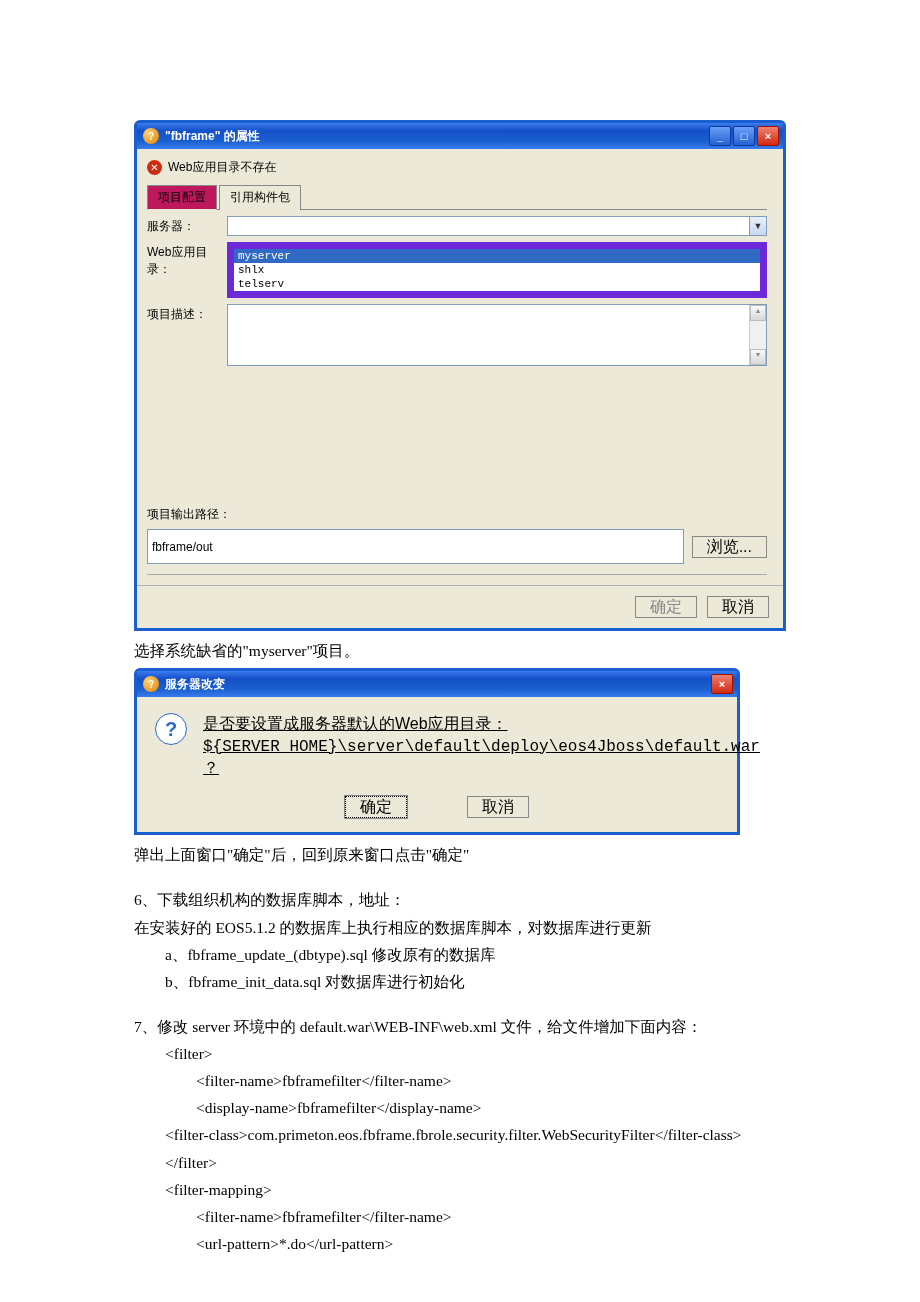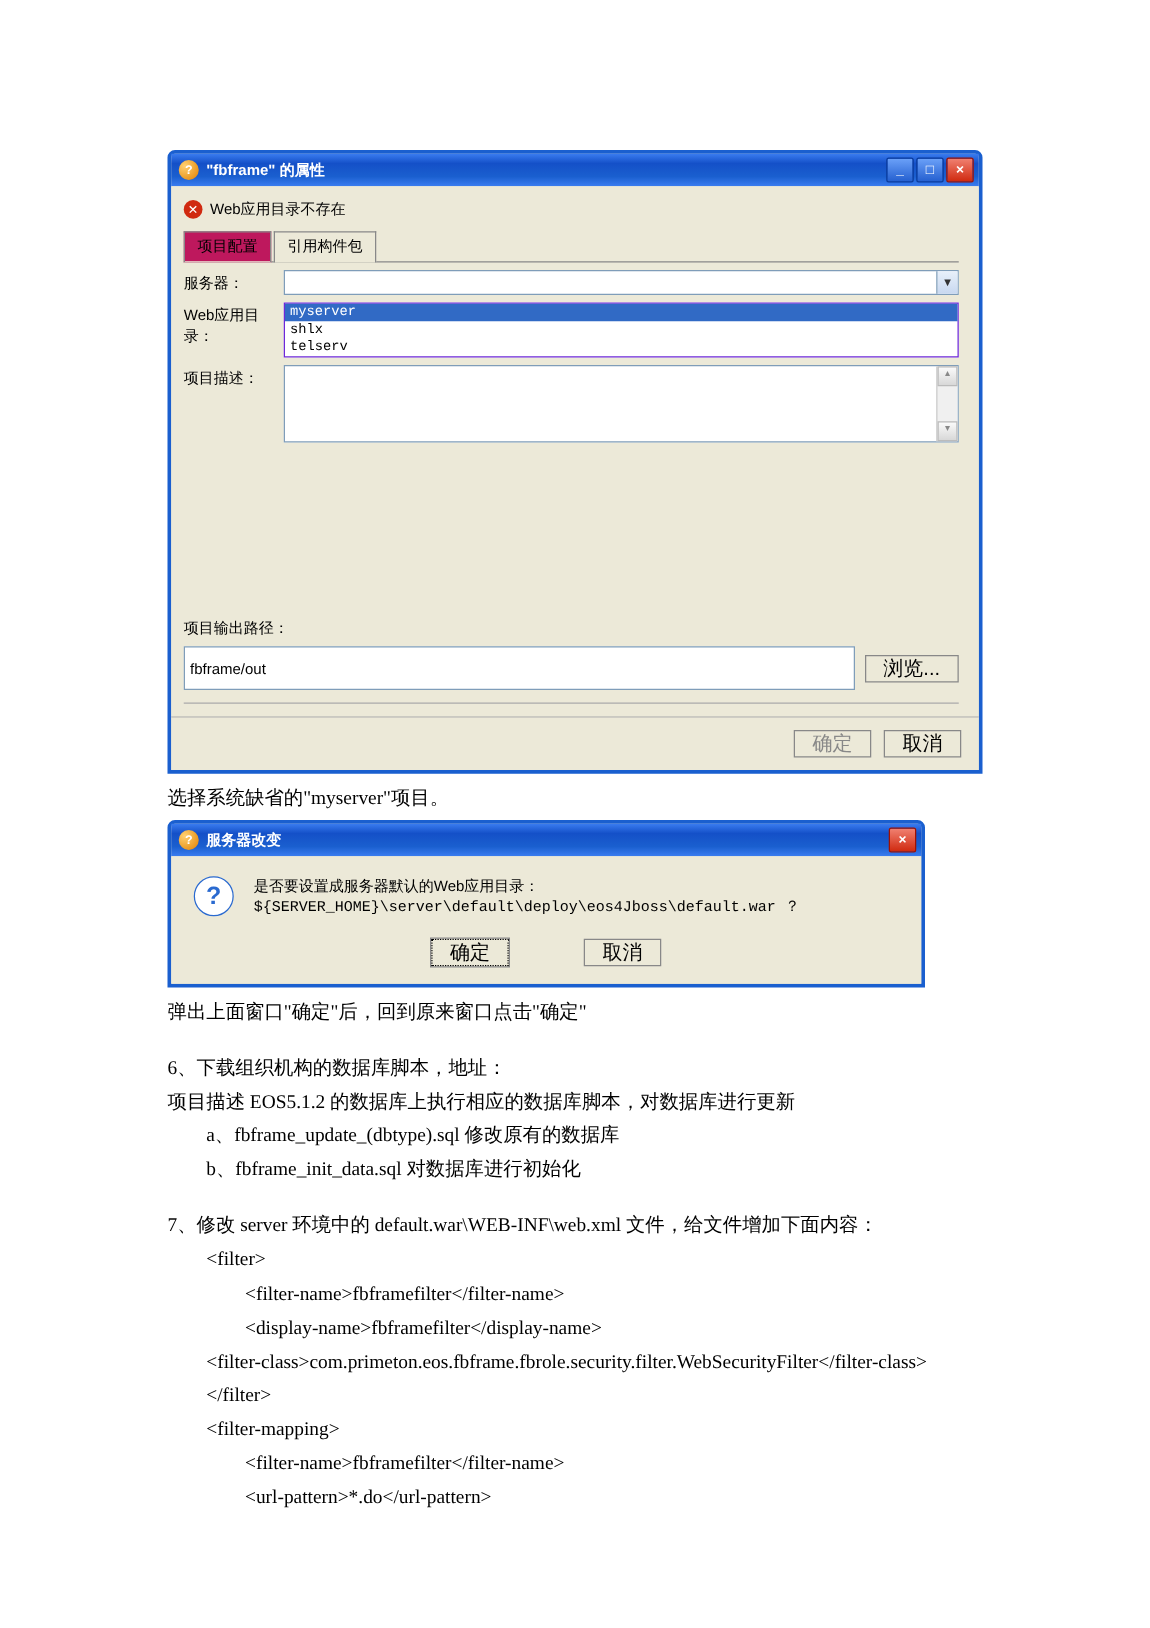--- a/index.html
+++ b/index.html
@@ -114,21 +114,21 @@
   }
   .combo .drop {
     position:absolute; right:0; top:0; width:16px; height:100%;
     background:linear-gradient(#e8f0fa,#c8d8f0);
     border-left:1px solid #7f9db9;
     display:flex; align-items:center; justify-content:center;
     font-size:9px; color:#333;
   }
   .listbox {
     flex:1;
-    border:1px solid #6d28d9;
+    border:7px solid #6d28d9;
     background:#fff;
     font-family:"Courier New", monospace;
     font-size:11px;
   }
   .listbox .item { padding:1px 4px; cursor:pointer; }
   .listbox .item.sel { background:#316ac5; color:#fff; }
   .textarea {
     flex:1;
     height:60px;
     border:1px solid #7f9db9;
@@ -182,21 +182,21 @@
     border:1.5px solid #2a6ad0;
     border-radius:50%;
     background:#fff;
     color:#2a6ad0;
     font-weight:bold;
     font-size:20px;
     display:flex; align-items:center; justify-content:center;
     margin-right:16px;
     flex-shrink:0;
   }
-  .msg-txt { font-size:12px; line-height:1.4; }
+  .msg-txt { font-size:16px; line-height:1.4;text-decoration:underline; }
   .btn-row2 {
     padding:6px 18px 14px 18px;
     display:flex; justify-content:center; gap:60px;
   }
   .btn.default { border:1px dotted #000; outline:1px solid #888; }
   
   .doc-text { font-size:15.5px; line-height:1.75; margin-top:6px; }
   .indent1 { padding-left:2em; }
   .indent2 { padding-left:4em; }
   .times { font-family: "Times New Roman", serif; }
@@ -292,21 +292,21 @@
         <button class="btn default">确定</button>
         <button class="btn">取消</button>
       </div>
     </div>
   </div>
 
   <div class="doc-text">弹出上面窗口"确定"后，回到原来窗口点击"确定"</div>
 
   <div class="doc-text" style="margin-top:18px">
     <div>6、下载组织机构的数据库脚本，地址：</div>
-    <div>项目描述 EOS5.1.2 的数据库上执行相应的数据库脚本，对数据库进行更新</div>
+    <div>在安装好的 EOS5.1.2 的数据库上执行相应的数据库脚本，对数据库进行更新</div>
     <div class="indent1">a、fbframe_update_(dbtype).sql  修改原有的数据库</div>
     <div class="indent1">b、fbframe_init_data.sql  对数据库进行初始化</div>
   </div>
 
   <div class="doc-text times" style="margin-top:18px">
     <div style="font-family:'SimSun',serif">7、修改 server 环境中的 default.war\WEB-INF\web.xml 文件，给文件增加下面内容：</div>
     <div class="indent1">&lt;filter&gt;</div>
     <div class="indent2">&lt;filter-name&gt;fbframefilter&lt;/filter-name&gt;</div>
     <div class="indent2">&lt;display-name&gt;fbframefilter&lt;/display-name&gt;</div>
     <div class="indent1">&lt;filter-class&gt;com.primeton.eos.fbframe.fbrole.security.filter.WebSecurityFilter&lt;/filter-class&gt;</div>

